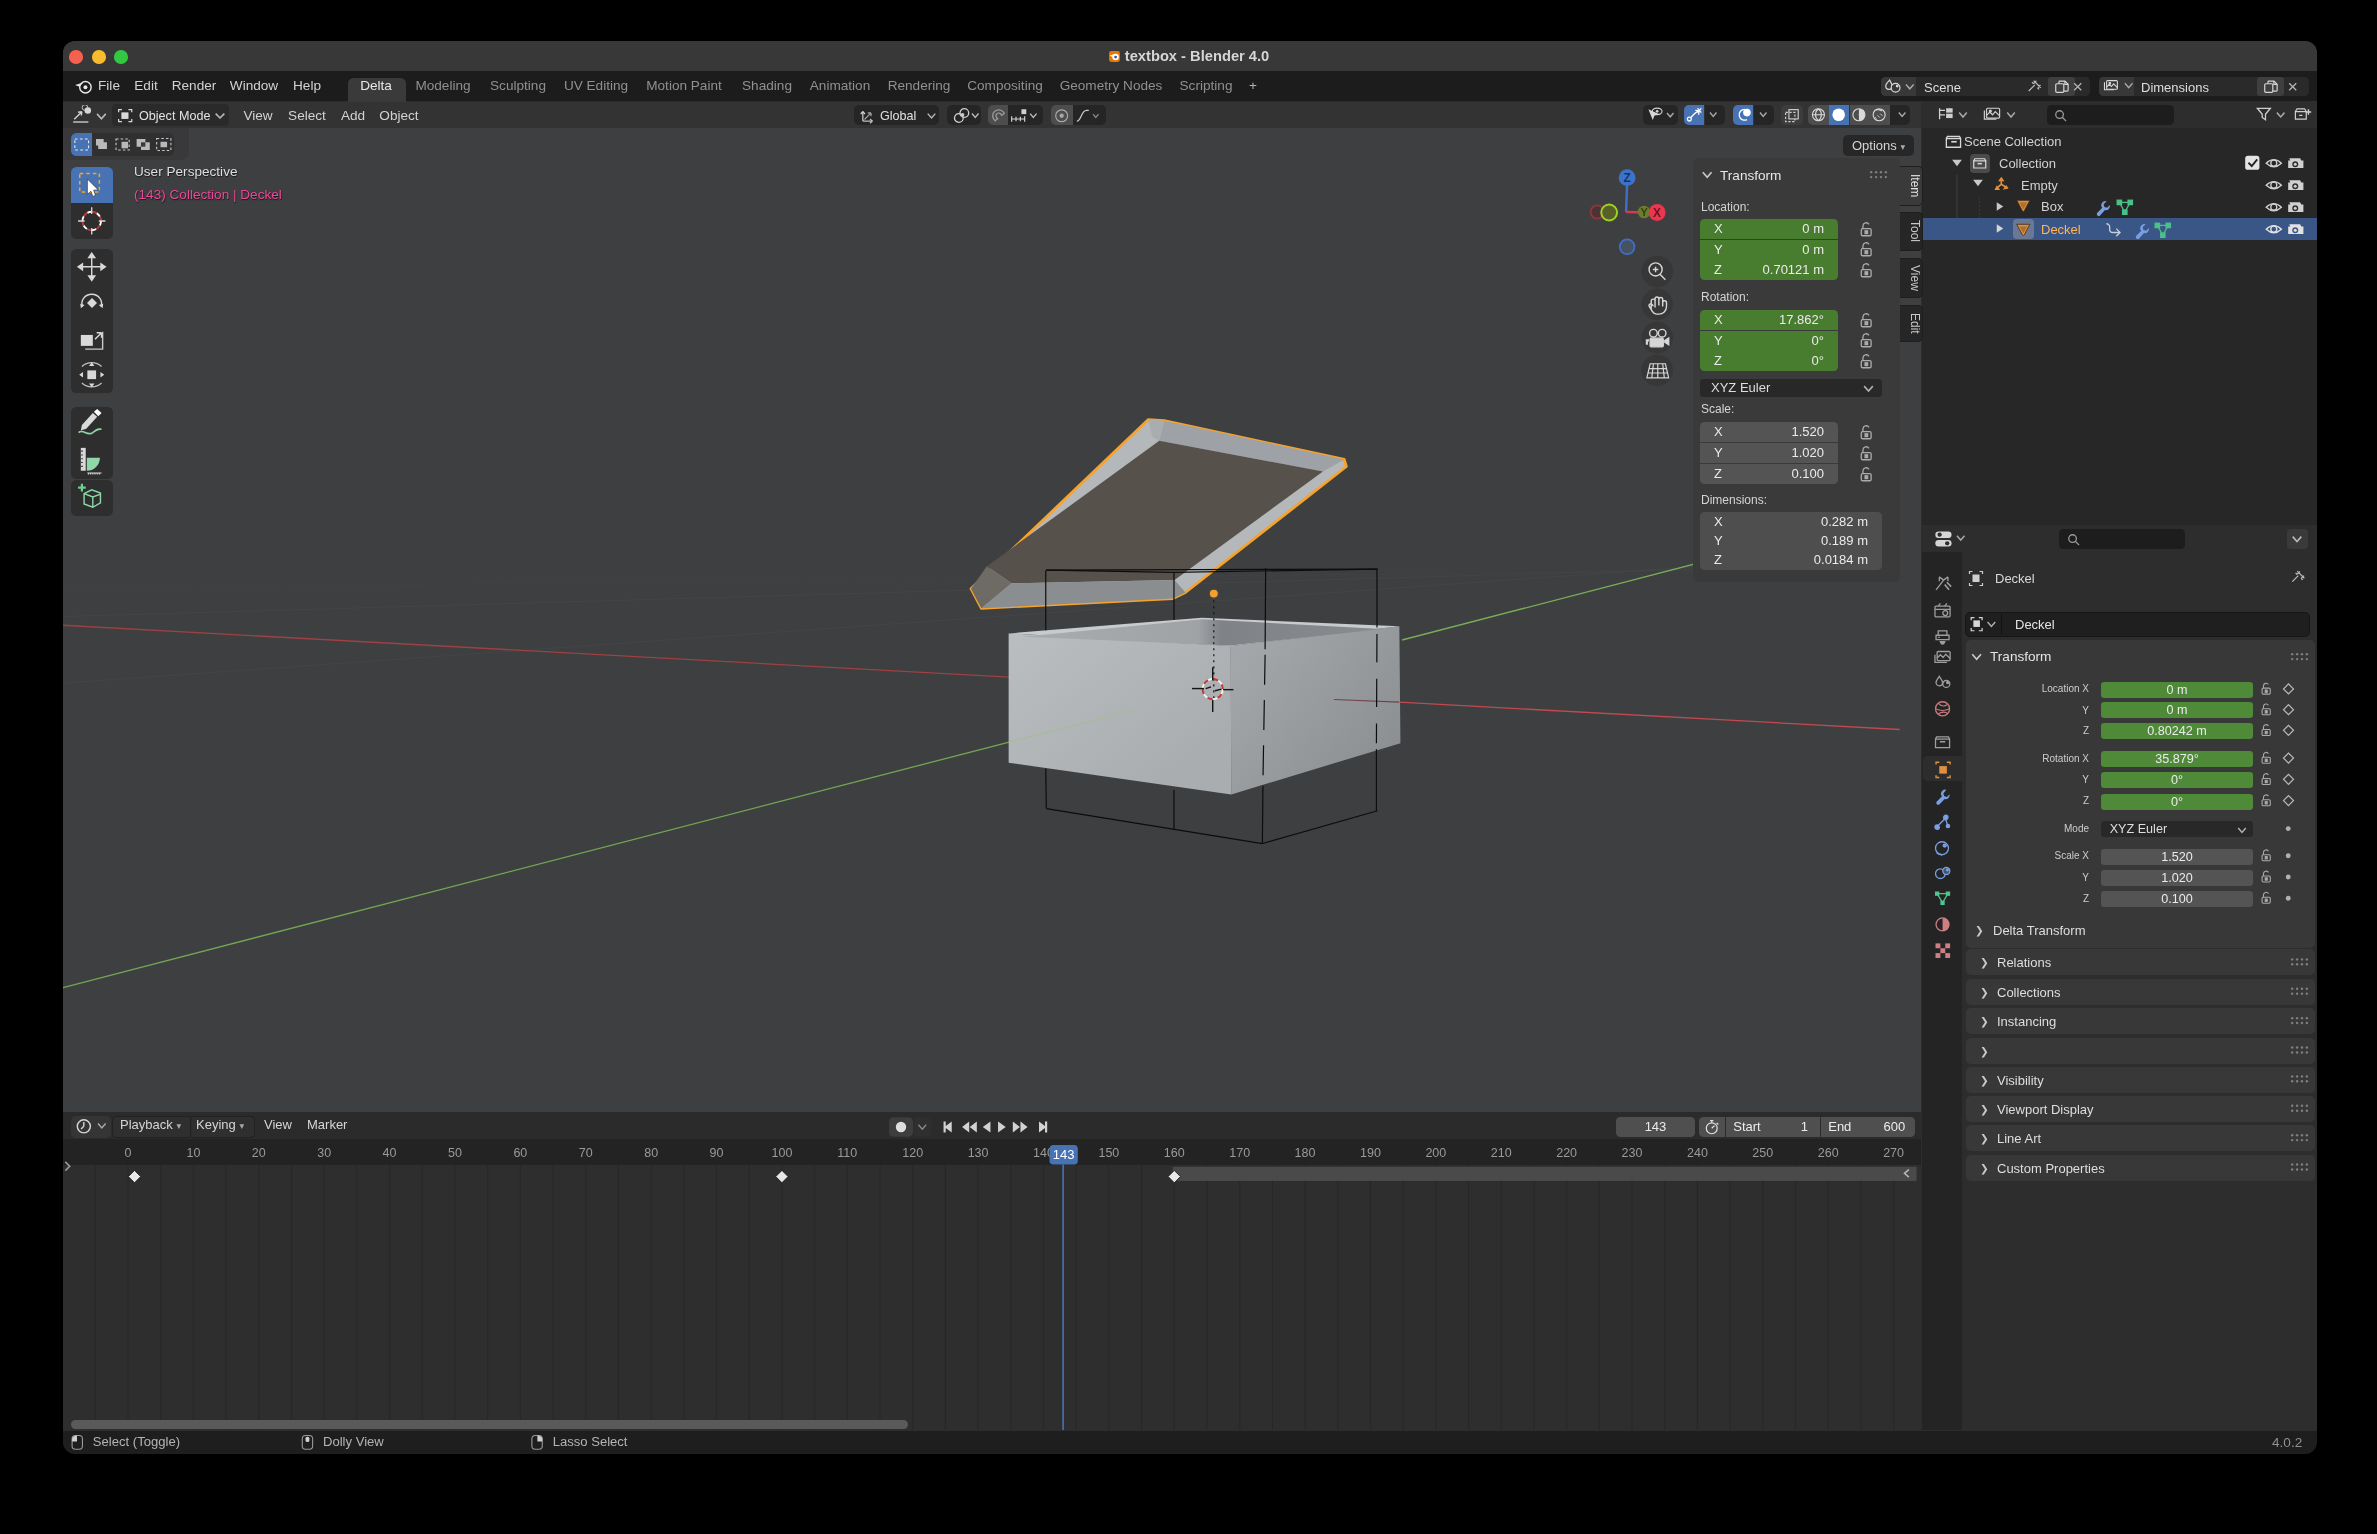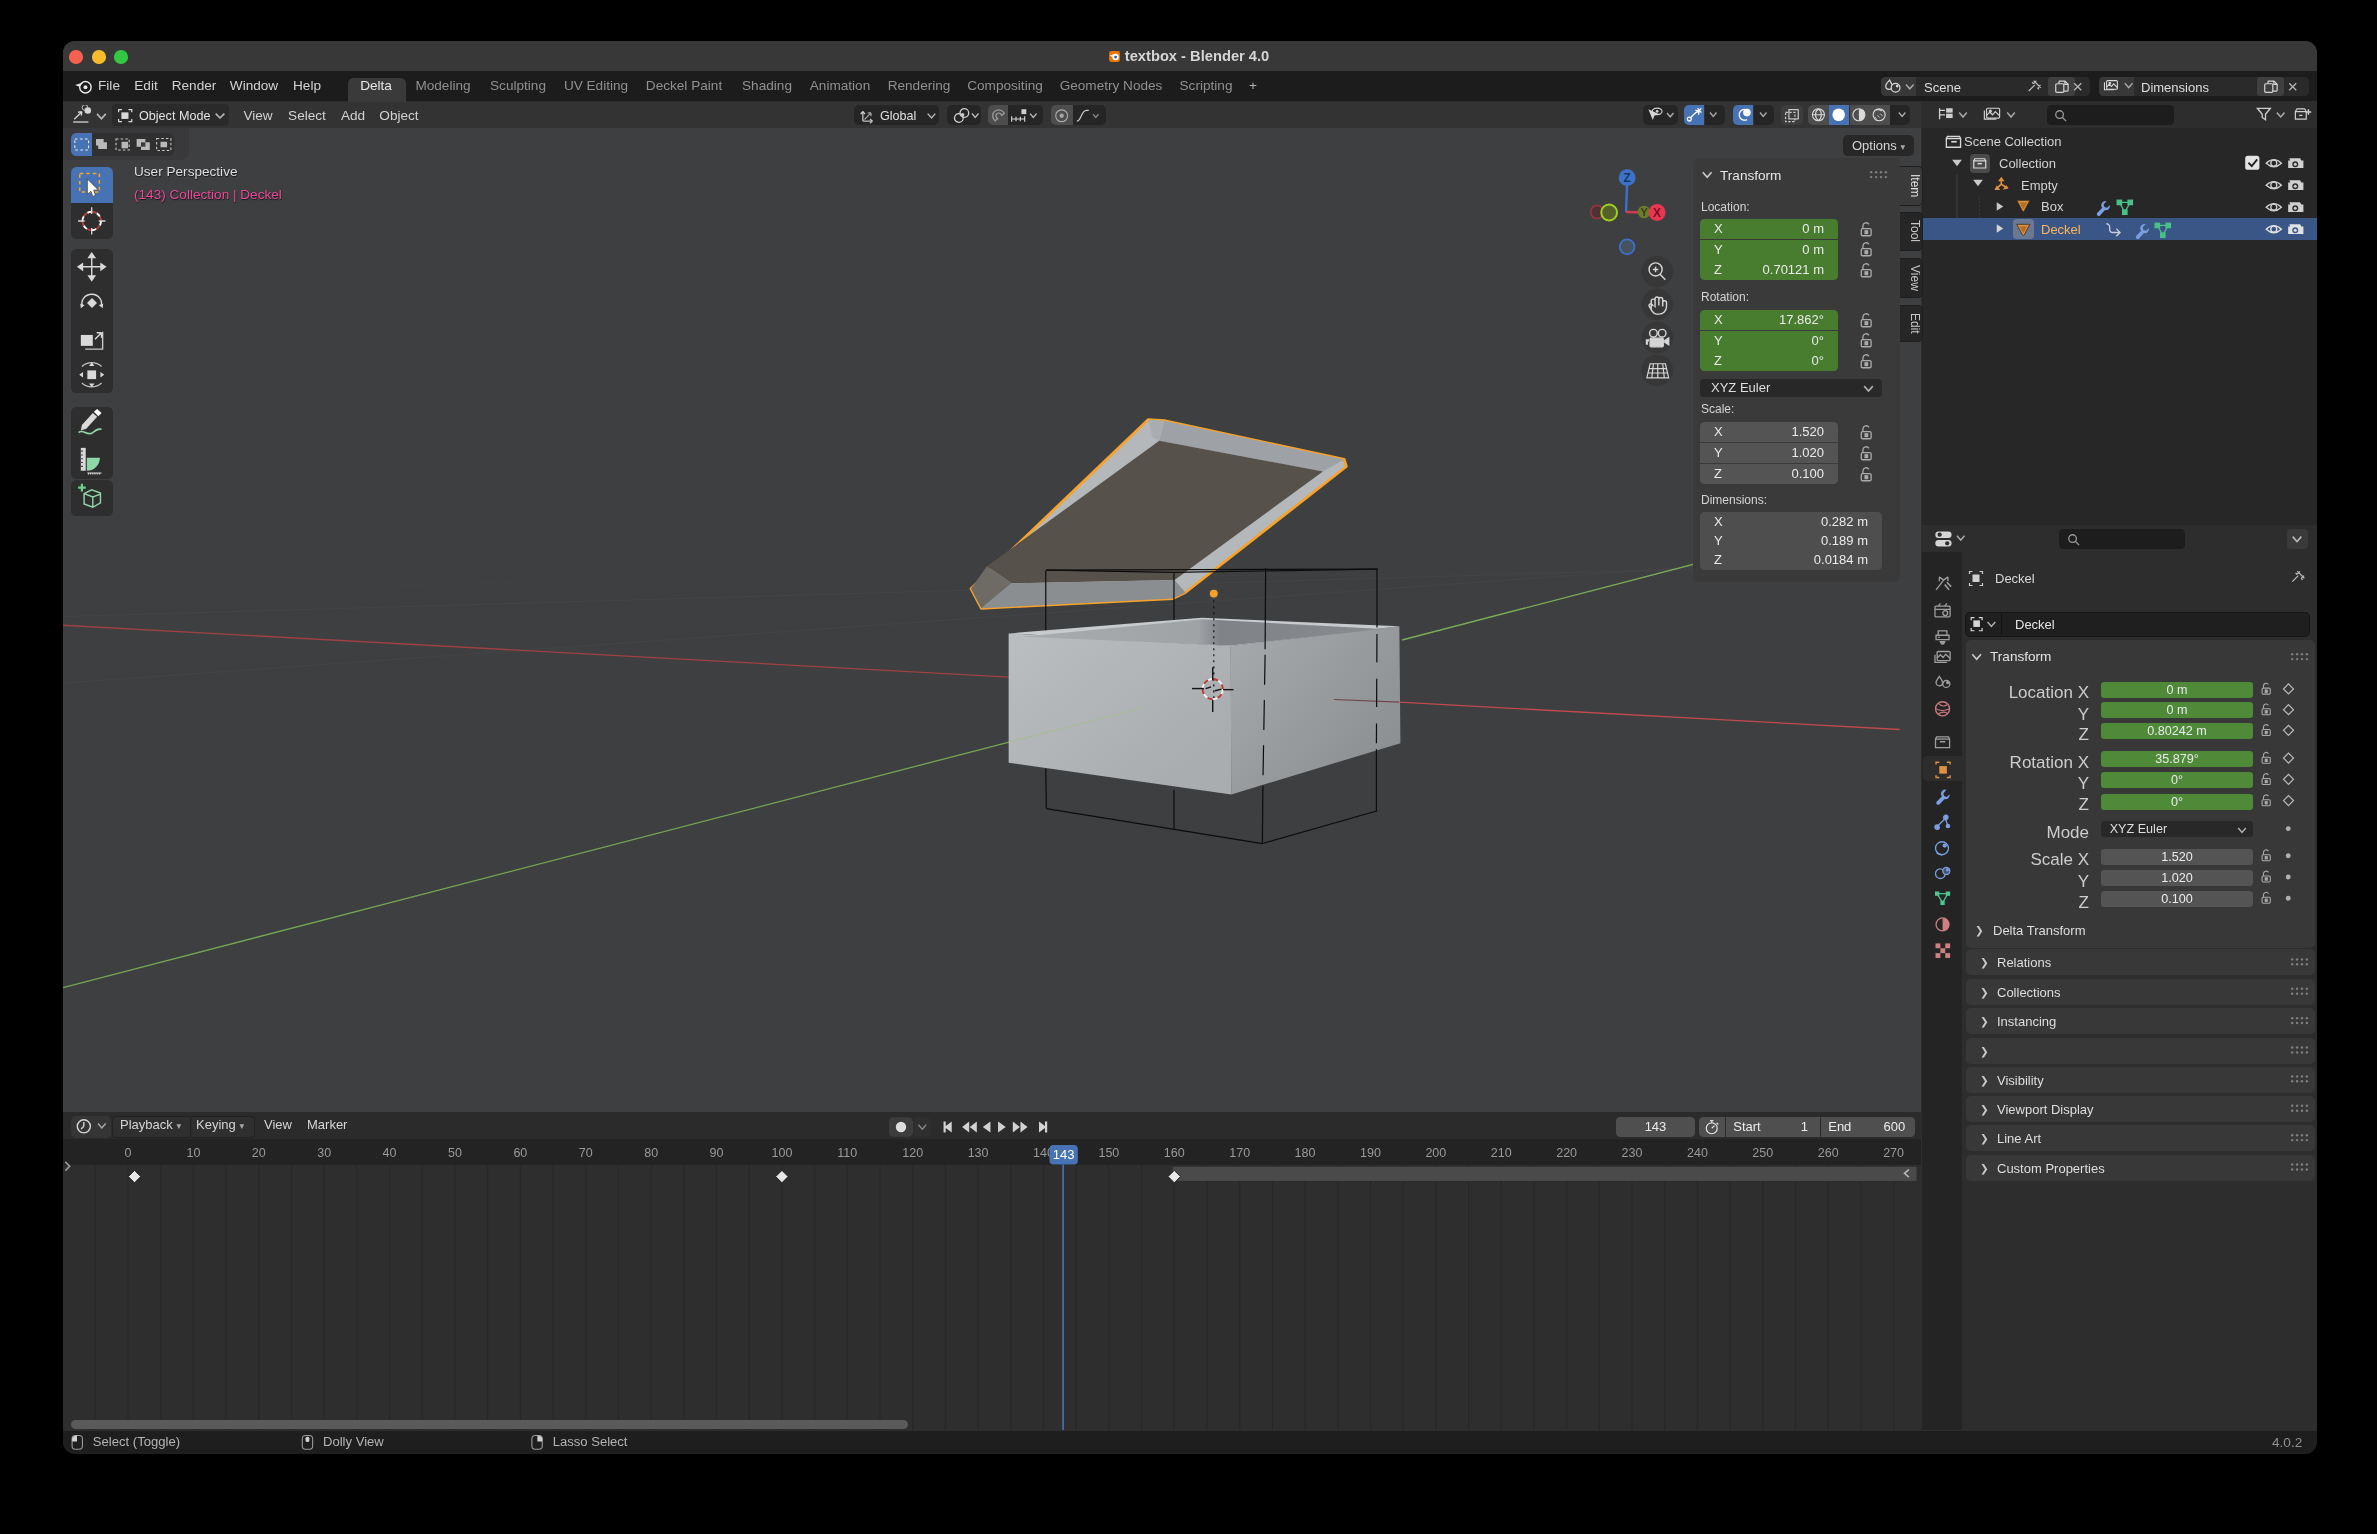--- a/index.html
+++ b/index.html
@@ -25,21 +25,21 @@
 
 #outliner { position:absolute; left:1922px; top:102px; width:395px; height:424px; background:#272727; }
 #props { position:absolute; left:1922px; top:525px; width:395px; height:905px; background:#2d2d2d; }
 #timeline { position:absolute; left:63px; top:1112px; width:1858px; height:318px; background:#2e2e2e; }
 #status { position:absolute; left:63px; top:1431px; width:2254px; height:23px; background:#1e1e1e; border-radius:0 0 12px 12px; }
 .nrow { position:absolute; left:1700px; width:138px; height:19.6px; color:#ebebeb; font-size:13px; display:flex; align-items:center; justify-content:space-between; padding:0 14px; }
 .nlab { position:absolute; left:1701px; color:#d4d4d4; font-size:12px; }
 .ntab { position:absolute; left:1900px; width:23px; color:#c9c9c9; font-size:12px; background:#262626; border-radius:0 4.9px 4.9px 0; writing-mode:vertical-rl; text-align:center; border:0.5px solid #1e1e1e; border-left:none; }
 .lock { position:absolute; left:1858px; }
 .prow { position:absolute; left:2101px; width:152px; height:16.4px; color:#ebebeb; font-size:12.6px; display:flex; align-items:center; justify-content:center; border-radius:3.3px; }
-.plab { position:absolute; color:#cdcdcd; font-size:17px; text-align:right; width:120px; left:1969px; }
+.plab { position:absolute; color:#cdcdcd; font-size:10px; text-align:right; width:120px; left:1969px; }
 .ppanel { position:absolute; left:1966px; width:349px; background:#383838; border-radius:4.9px; color:#dedede; font-size:13px; }
 .otext { position:absolute; top:3.8px; color:#d2d2d2; font-size:13px; }
 </style>
 </head>
 <body>
 <div id="win">
   <div id="titlebar"></div>
   <div id="topbar"></div>
 </div>
 
@@ -63,21 +63,21 @@
 <div class="menu" style="left:109px;">File</div>
 <div class="menu" style="left:146px;">Edit</div>
 <div class="menu" style="left:194px;">Render</div>
 <div class="menu" style="left:254px;">Window</div>
 <div class="menu" style="left:307px;">Help</div>
 <div id="layouttab"></div>
 <div class="wtab act" style="left:376px;">Delta</div>
 <div class="wtab" style="left:443px;">Modeling</div>
 <div class="wtab" style="left:518px;text-align:center;">Sculpting</div>
 <div class="wtab" style="left:596px;">UV Editing</div>
-<div class="wtab" style="left:684px;">Deckel Paint</div>
+<div class="wtab" style="left:684px;">Motion Paint</div>
 <div class="wtab" style="left:767px;">Shading</div>
 <div class="wtab" style="left:840px;">Animation</div>
 <div class="wtab" style="left:919px;">Rendering</div>
 <div class="wtab" style="left:1005px;">Compositing</div>
 <div class="wtab" style="left:1111px;">Geometry Nodes</div>
 <div class="wtab" style="left:1206px;">Scripting</div>
 <div class="wtab" style="left:1253px;color:#b5b5b5;">+</div>
 
 <div class="abs" style="left:1881px;top:77px;width:209px;height:18.6px;background:#2a2a2a;border-radius:4.4px;"></div>
 <div class="abs" style="left:1881px;top:77px;width:35px;height:18.6px;background:#383838;border-radius:4.4px 0 0 4.4px;"></div>

